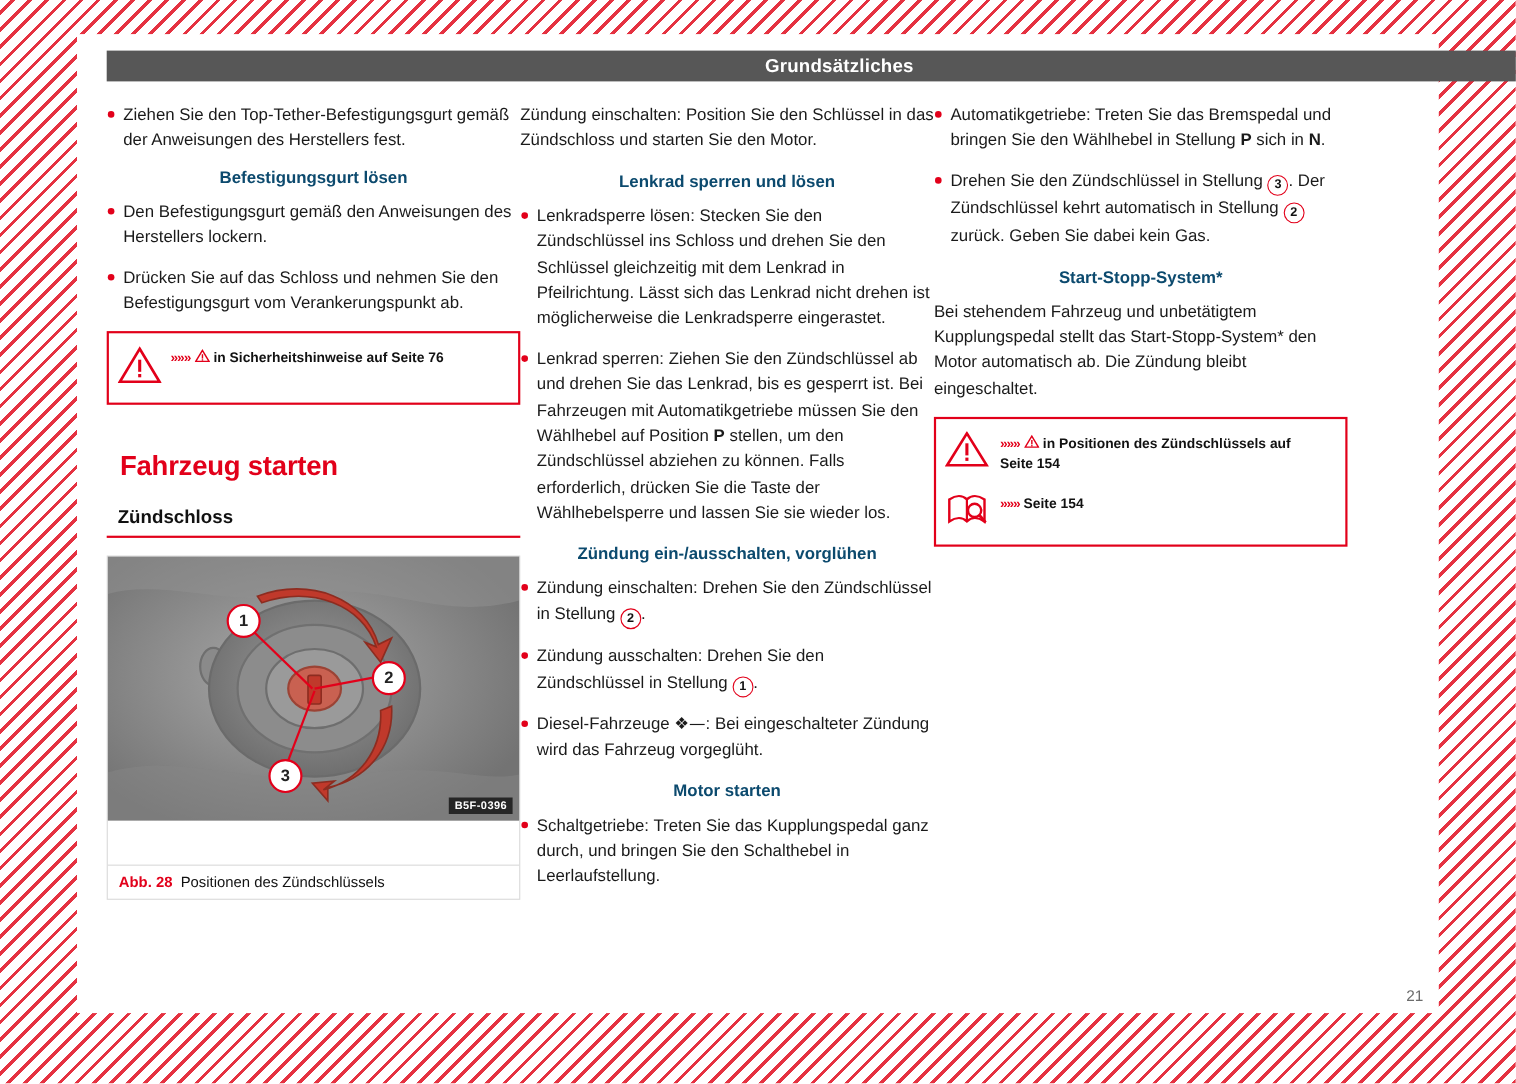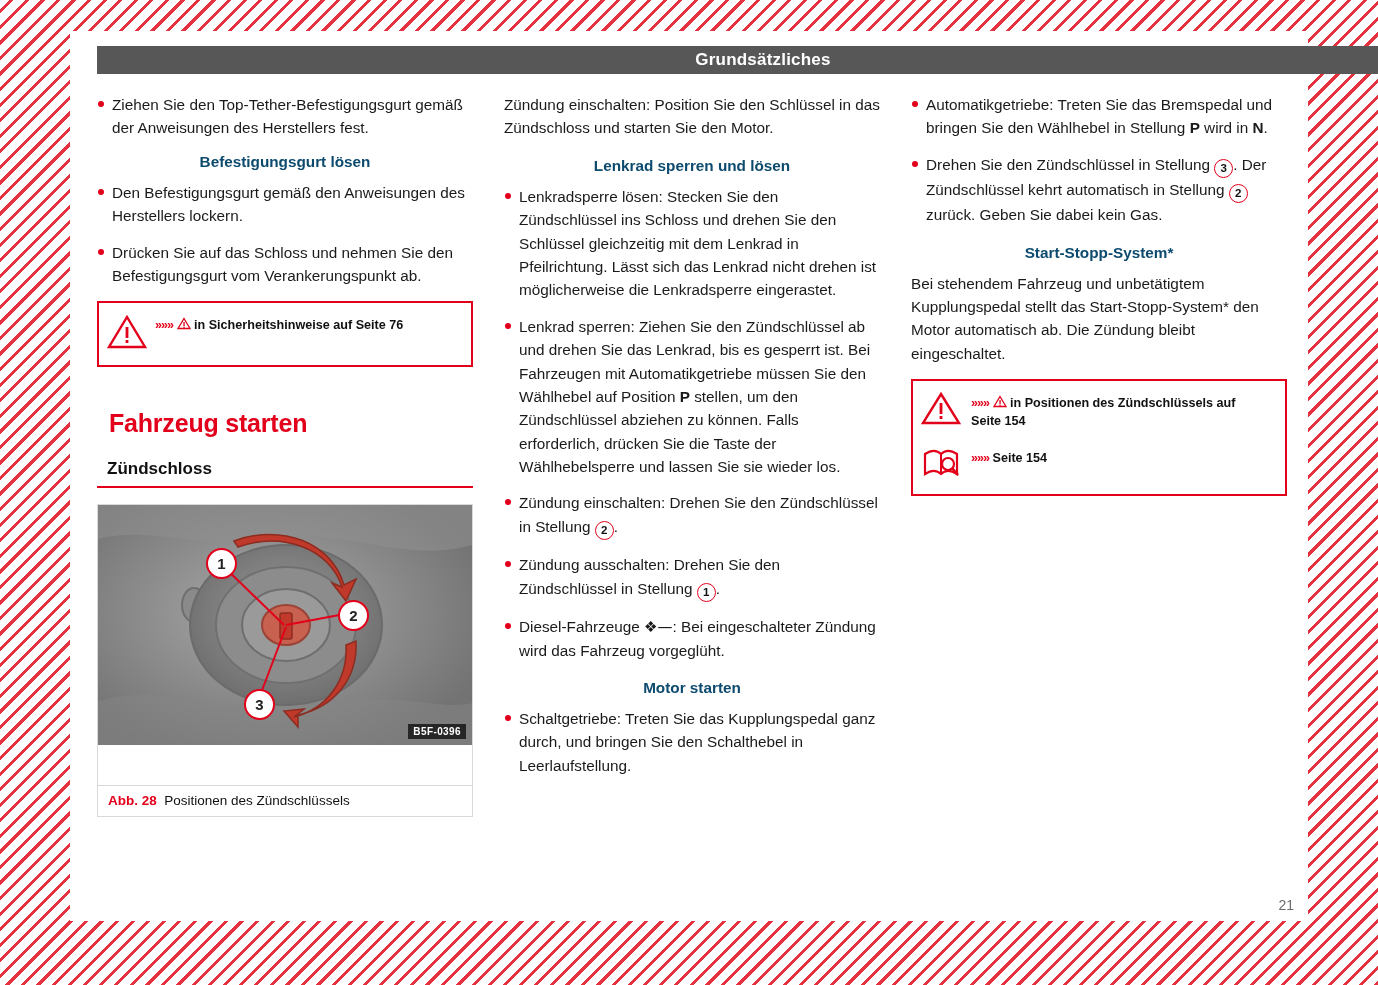--- a/index.html
+++ b/index.html
@@ -49,21 +49,20 @@
     align-items: center;
     justify-content: center;
     letter-spacing: 0.2px;
   }
   .columns {
     position: absolute;
     left: 27px;
     top: 62px;
     width: 1190px;
     display: flex;
-    gap: 31px;
   }
   .col {
     width: 376px;
   }
   p {
     margin: 0 0 13px 0;
     font-size: 15.3px;
     line-height: 1.53;
     color: #1a1a1a;
   }
@@ -309,36 +308,37 @@
     <div class="col">
 
       <p>Zündung einschalten: Position Sie den Schlüssel in das Zündschloss und starten Sie den Motor.</p>
 
       <h3 class="sub">Lenkrad sperren und lösen</h3>
 
       <p class="bullet">Lenkradsperre lösen: Stecken Sie den Zündschlüssel ins Schloss und drehen Sie den Schlüssel gleichzeitig mit dem Lenkrad in Pfeilrichtung. Lässt sich das Lenkrad nicht drehen ist möglicherweise die Lenkradsperre eingerastet.</p>
 
       <p class="bullet"><span>Lenkrad sperren: Ziehen Sie den Zündschlüssel ab und drehen Sie das Lenkrad, bis es gesperrt ist. Bei Fahrzeugen mit Automatikgetriebe müssen Sie den Wählhebel auf Position </span><b>P</b><span> stellen, um den Zündschlüssel abziehen zu können. Falls erforderlich, drücken Sie die Taste der Wählhebelsperre und lassen Sie sie wieder los.</span></p>
 
+      <h3 class="sub">Zündung ein-/ausschalten, vorglühen</h3>
 
       <p class="bullet"><span>Zündung einschalten: Drehen Sie den Zündschlüssel in Stellung </span><span class="circ">2</span><span>.</span></p>
 
       <p class="bullet"><span>Zündung ausschalten: Drehen Sie den Zündschlüssel in Stellung </span><span class="circ">1</span><span>.</span></p>
 
       <p class="bullet"><span>Diesel-Fahrzeuge </span><span class="diesel-glyph">❖—</span><span>: Bei eingeschalteter Zündung wird das Fahrzeug vorgeglüht.</span></p>
 
       <h3 class="sub">Motor starten</h3>
 
       <p class="bullet">Schaltgetriebe: Treten Sie das Kupplungspedal ganz durch, und bringen Sie den Schalthebel in Leerlaufstellung.</p>
 
     </div>
 
     <div class="col">
 
-      <p class="bullet"><span>Automatikgetriebe: Treten Sie das Bremspedal und bringen Sie den Wählhebel in Stellung </span><b>P</b><span> wird in </span><b>N</b><span>.</span></p>
+      <p class="bullet"><span>Automatikgetriebe: Treten Sie das Bremspedal und bringen Sie den Wählhebel in Stellung </span><b>P</b><span> sich in </span><b>N</b><span>.</span></p>
 
       <p class="bullet"><span>Drehen Sie den Zündschlüssel in Stellung </span><span class="circ">3</span><span>. Der Zündschlüssel kehrt automatisch in Stellung </span><span class="circ">2</span><span> zurück. Geben Sie dabei kein Gas.</span></p>
 
       <h3 class="sub">Start-Stopp-System*</h3>
 
       <p>Bei stehendem Fahrzeug und unbetätigtem Kupplungspedal stellt das Start-Stopp-System* den Motor automatisch ab. Die Zündung bleibt eingeschaltet.</p>
 
       <div class="notebox">
         <div class="rows">
           <div class="note-row">

